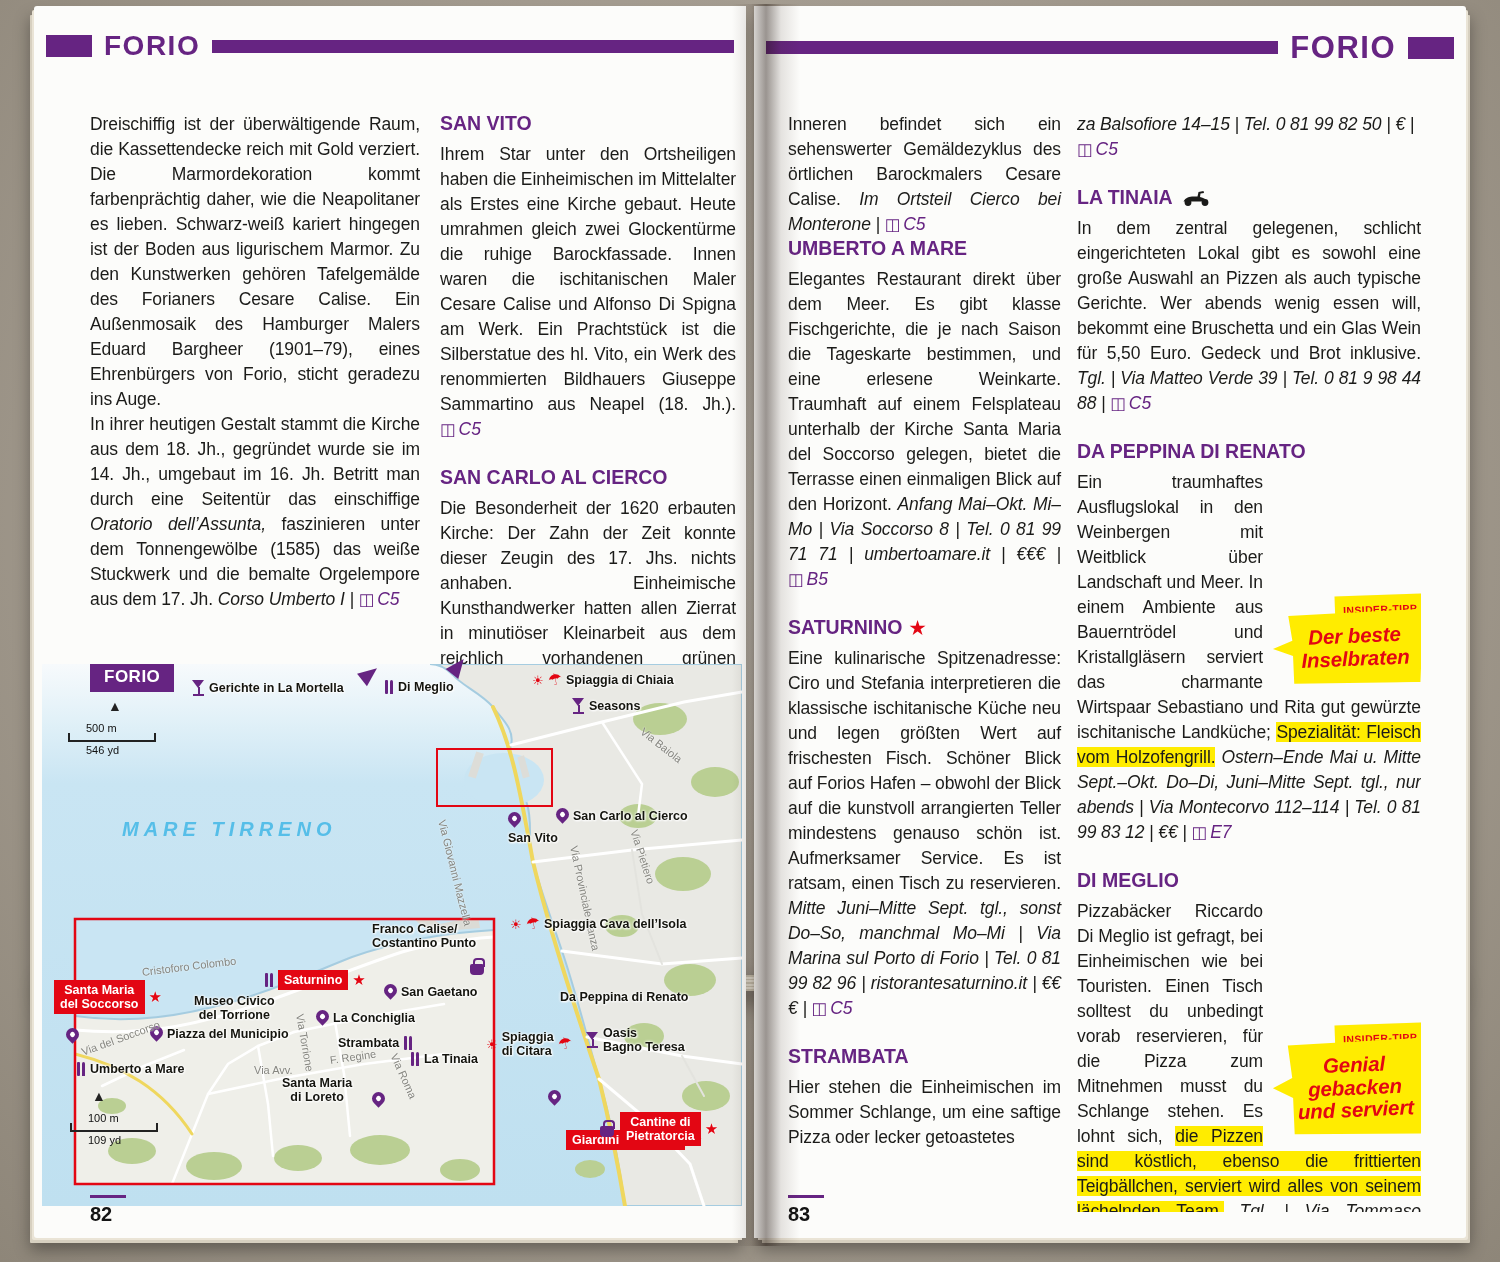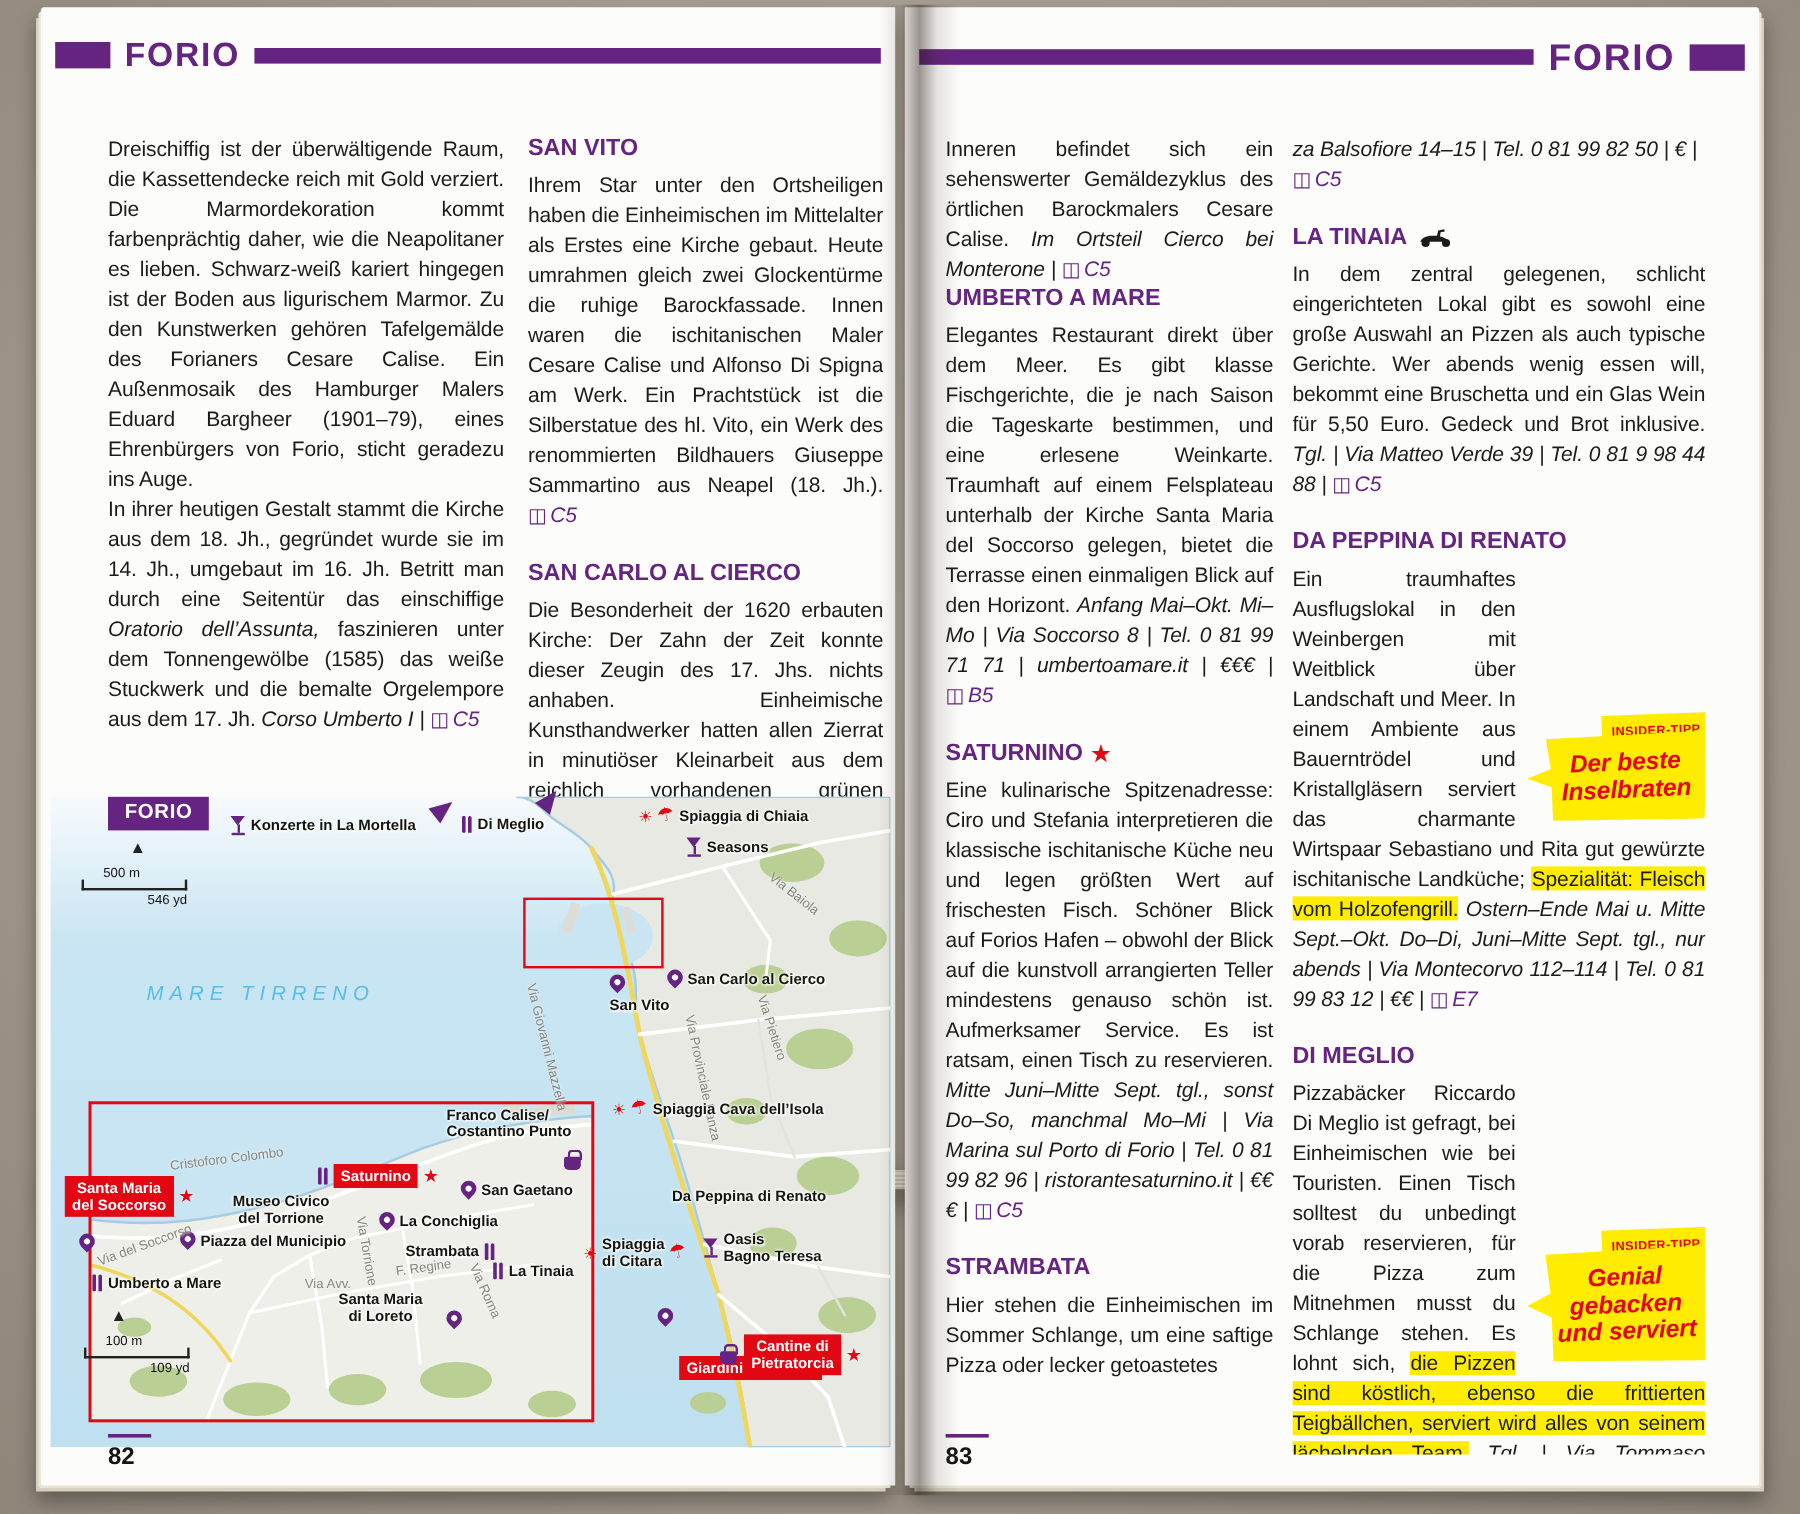--- a/index.html
+++ b/index.html
@@ -49,32 +49,32 @@
   .map{position:absolute;left:8px;top:658px;width:700px;height:542px;}
   .map svg{position:absolute;left:0;top:0;}
   .marker-layer{position:absolute;left:0;top:0;width:700px;height:542px;}
   .mk{position:absolute;display:flex;align-items:center;gap:4px;transform-origin:left center;}
   .mlab{font-size:12.5px;font-weight:bold;color:#14140e;line-height:1.12;white-space:pre-line;
     text-shadow:0 0 3px #fff,0 0 3px #fff,1px 1px 2px #fff;}
   .mlab.r{text-align:left;}
   .mlab.c{text-align:center;}
   .vstack{display:flex;flex-direction:column;align-items:flex-start;gap:3px;}
   .street{font-size:11px;color:#85857f;white-space:nowrap;text-shadow:0 0 2px #fff;}
-  .sealab{color:#56BEE8;font-size:17px;font-style:italic;letter-spacing:5px;white-space:nowrap;}
+  .sealab{color:#56BEE8;font-size:20px;font-style:italic;letter-spacing:5px;white-space:nowrap;font-weight:bold;}
   .map-titlebox{background:#662482;color:#fff;font-weight:bold;font-size:17px;letter-spacing:.5px;padding:3px 14px 5px;}
   .redbox{background:#E30613;color:#fff;font-weight:bold;font-size:12.5px;line-height:1.12;padding:2.5px 6px 3px;
     white-space:pre-line;text-align:center;display:inline-block;}
   .mstar{color:#E30613;font-size:15px;text-shadow:0 0 2px #fff;}
   .north{font-size:14px;color:#222;}
   .msc{display:block;font-size:11px;color:#111;}
   .sc-m{display:block;margin:0 0 1px 18px;}
   .sc-bar{display:block;width:88px;height:7px;border-bottom:2px solid #222;position:relative;}
   .sc-bar::before,.sc-bar::after{content:"";position:absolute;bottom:-2px;width:2px;height:9px;background:#222;}
   .sc-bar::before{left:0}.sc-bar::after{right:0}
-  .sc-yd{display:block;margin:2px 0 0 18px;text-align:right;}
+  .sc-yd{display:block;margin:2px 0 0 18px;}
   .ic{display:inline-block;flex:none;}
   .ic-pin{width:13px;height:13px;background:#662482;border-radius:50% 50% 50% 0;transform:rotate(-45deg);
     position:relative;margin-bottom:3px;}
   .ic-pin::after{content:"";position:absolute;left:4px;top:4px;width:5px;height:5px;background:#fff;border-radius:50%;}
   .ic-drink{width:13px;height:16px;position:relative;background:linear-gradient(#662482,#662482) 5.5px 7px/2px 7px no-repeat;}
   .ic-drink::before{content:"";position:absolute;left:0;top:0;border-left:6.5px solid transparent;
     border-right:6.5px solid transparent;border-top:8px solid #662482;}
   .ic-drink::after{content:"";position:absolute;left:1px;right:1px;bottom:0;height:2px;background:#662482;}
   .ic-food{width:10px;height:14px;position:relative;}
   .ic-food::before{content:"";position:absolute;left:1px;top:0;width:2.5px;height:14px;background:#662482;border-radius:1px;}
@@ -192,21 +192,21 @@
           </div>
           <div class="mk" style="left: 26px; top: 58px;">
             <span class="msc">
               <span class="sc-m">500 m</span>
               <span class="sc-bar"></span>
               <span class="sc-yd">546 yd</span>
             </span>
           </div>
           <div class="mk" style="left: 150px; top: 16px;">
             <span class="ic ic-drink"></span>
-            <span class="mlab">Konzerte in La Mortella</span>
+            <span class="mlab">Gerichte in La Mortella</span>
           </div>
           <div class="mk" style="left: 320px; top: 8px; transform: rotate(-38deg);">
             <span class="map-arrow"></span>
           </div>
           <div class="mk" style="left: 342px; top: 16px;">
             <span class="ic ic-food"></span>
             <span class="mlab">Di Meglio</span>
           </div>
           <div class="mk" style="left: 410px; top: 2px; transform: rotate(-52deg);">
             <span class="map-arrow"></span>

